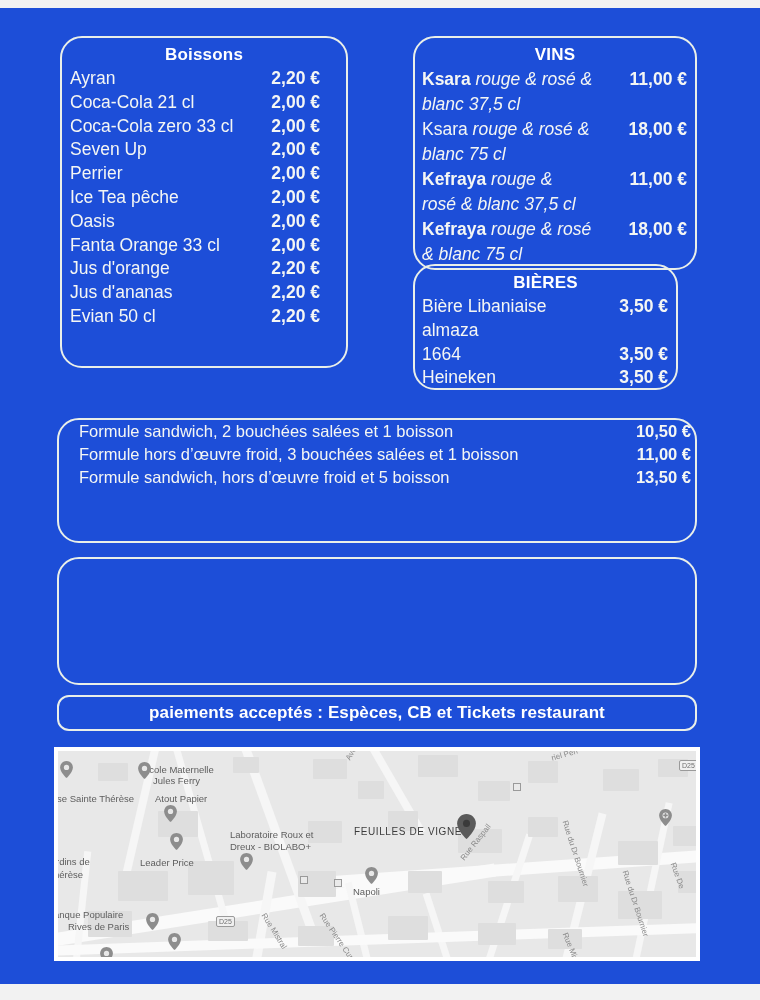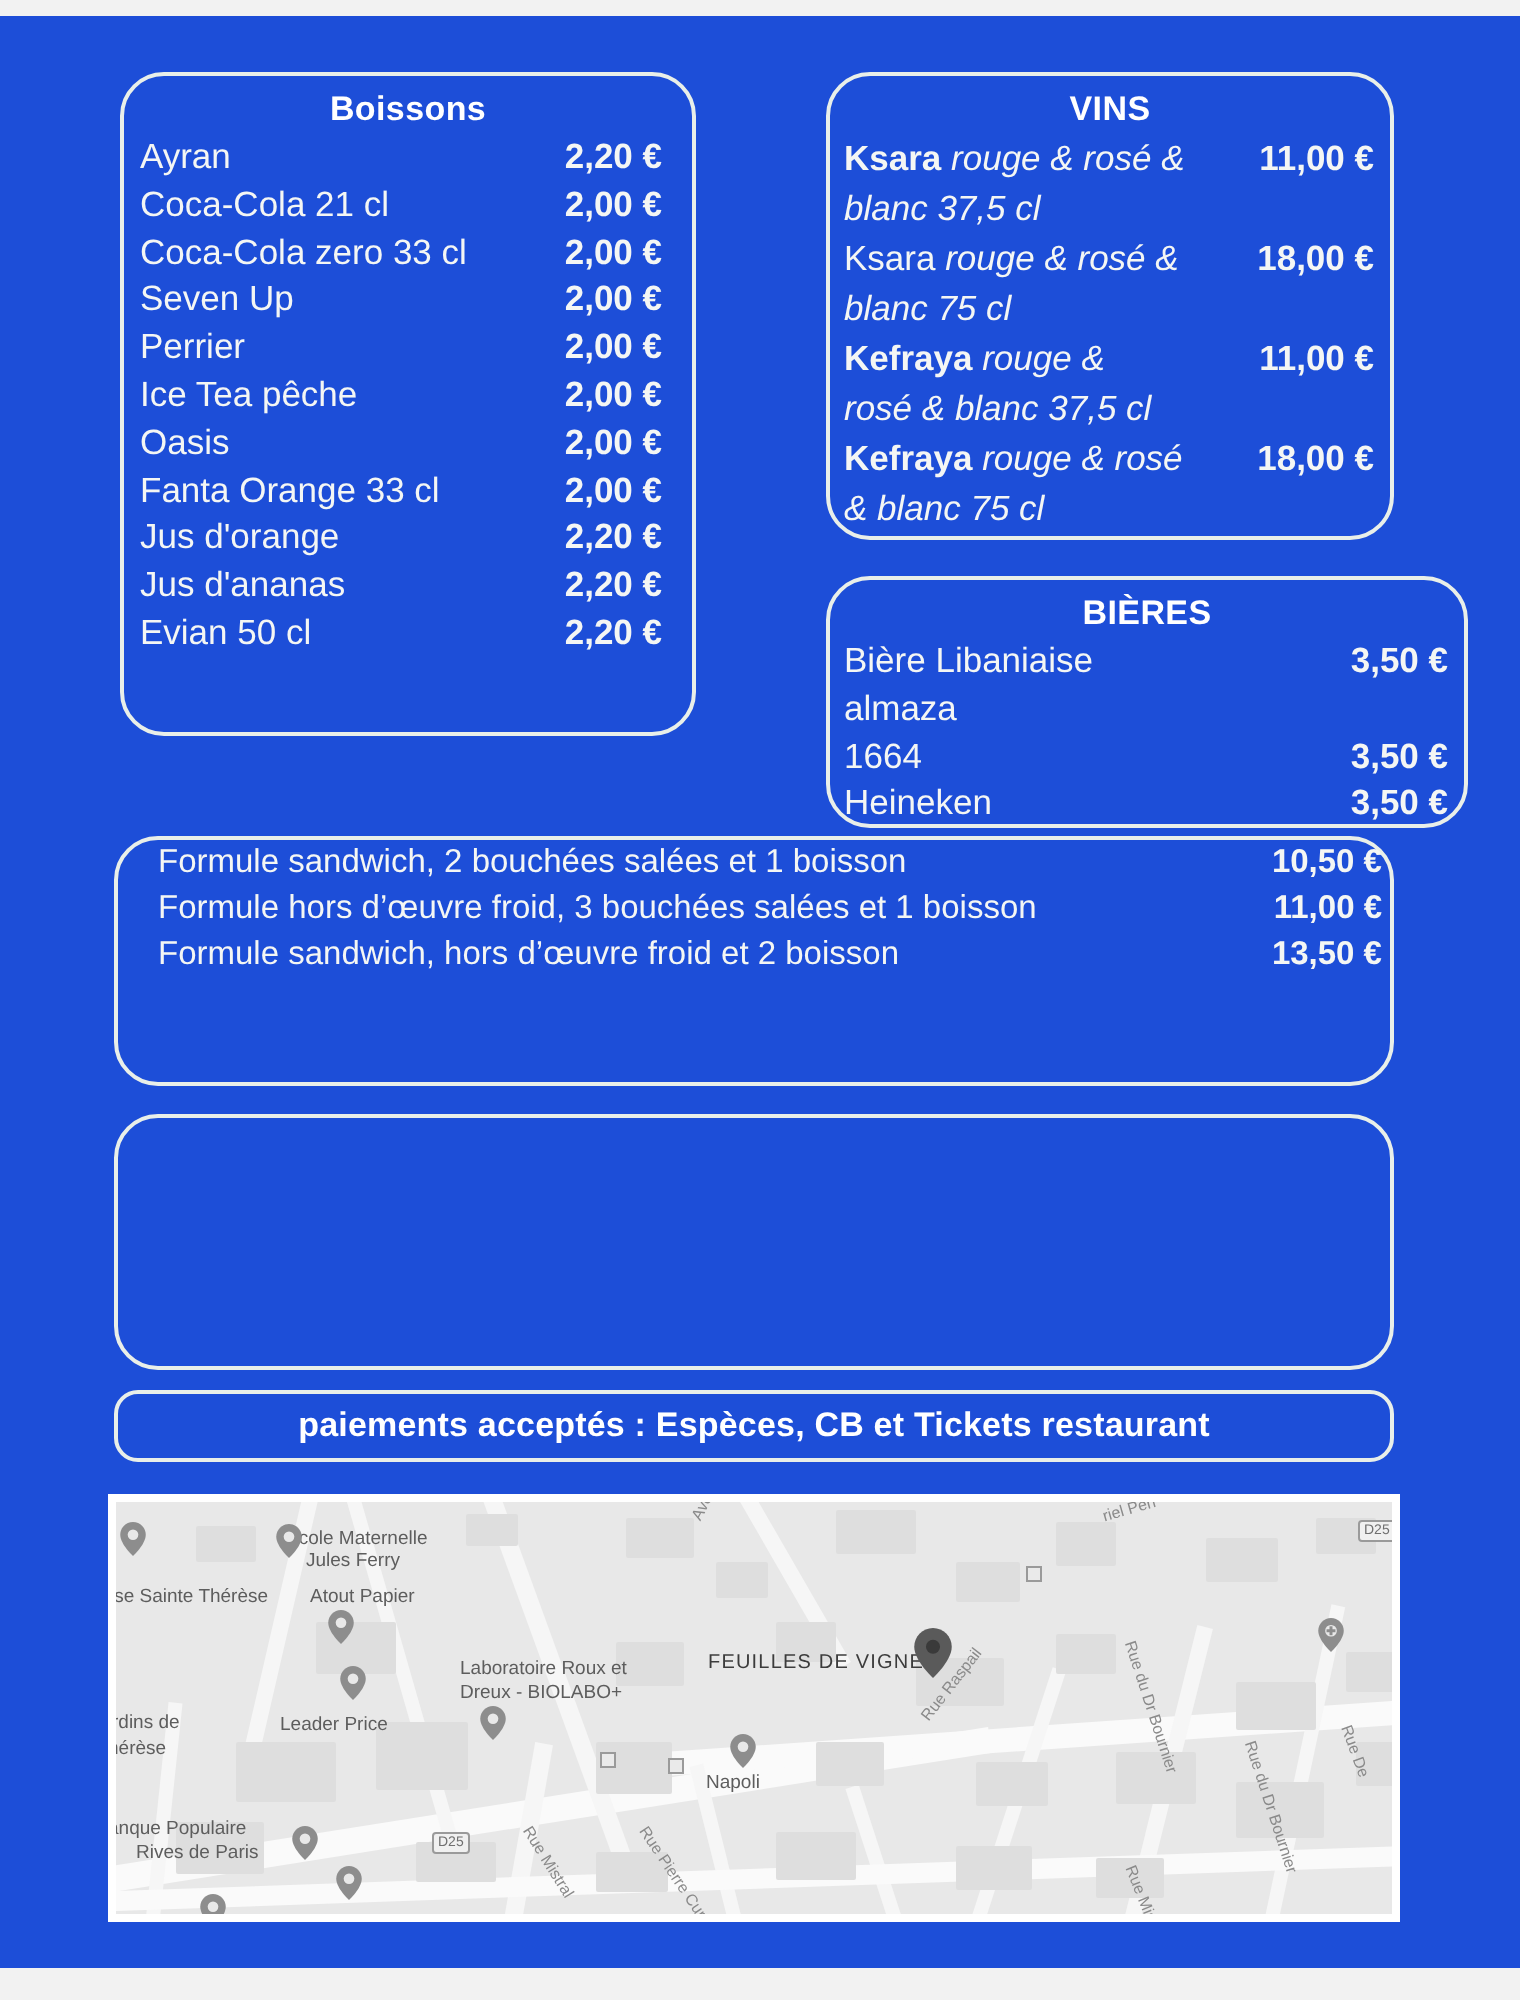--- a/index.html
+++ b/index.html
@@ -52,32 +52,32 @@
     font-weight: bold;
     text-align: right;
     padding-left: 8px;
   }
   .cont { color: #f4f6f4; font-size: 17.5px; line-height: 23.8px; }
   .it { font-style: italic; }
   .bd { font-weight: bold; }
 
   
   #boissons { left: 60px; top: 28px; width: 288px; height: 332px; }
-  #boissons .rows { padding-left: 8px; padding-right: 15px; }
+  #boissons .rows { padding-left: 8px; padding-right: 26px; }
   #boissons .row .pr { min-width: 66px; }
 
   
   #vins { left: 413px; top: 28px; width: 284px; height: 234px; }
   #vins .rows { padding-left: 7px; padding-right: 8px; }
   #vins .row { line-height: 25px; }
   #vins .row .pr { min-width: 70px; }
   #vins .wrapline { padding-left: 7px; padding-right: 8px; line-height: 25px; }
 
   
-  #bieres { left: 413px; top: 280px; width: 321px; height: 126px; }
+  #bieres { left: 413px; top: 256px; width: 265px; height: 126px; }
   #bieres .rows { padding-left: 7px; padding-right: 8px; }
   #bieres .row .pr { min-width: 66px; }
   #bieres .sub { color: #f4f6f4; font-size: 17.5px; line-height: 23.8px; padding-left: 7px; }
 
   
   #formules { left: 57px; top: 410px; width: 640px; height: 125px; }
   #formules .rows { padding: 0 4px 0 20px; }
   #formules .row { font-size: 16.5px; line-height: 23px; }
   #formules .row .pr { min-width: 74px; }
 
@@ -273,21 +273,21 @@
       <div class="rows">
         <div class="row">
             <span class="nm">Formule sandwich, 2 bouchées salées et 1 boisson</span>
             <span class="pr">10,50 €</span>
           </div>
         <div class="row">
             <span class="nm">Formule hors d’œuvre froid, 3 bouchées salées et 1 boisson</span>
             <span class="pr">11,00 €</span>
           </div>
         <div class="row">
-            <span class="nm">Formule sandwich, hors d’œuvre froid et 2 boisson</span>
+            <span class="nm">Formule sandwich, hors d’œuvre froid et 5 boisson</span>
             <span class="pr">13,50 €</span>
           </div>
       </div>
     </div>
 
     <div class="box" id="emptybox"></div>
 
     <div class="box" id="payments">
       <span class="txt">paiements acceptés : Espèces, CB et Tickets restaurant</span>
     </div>

